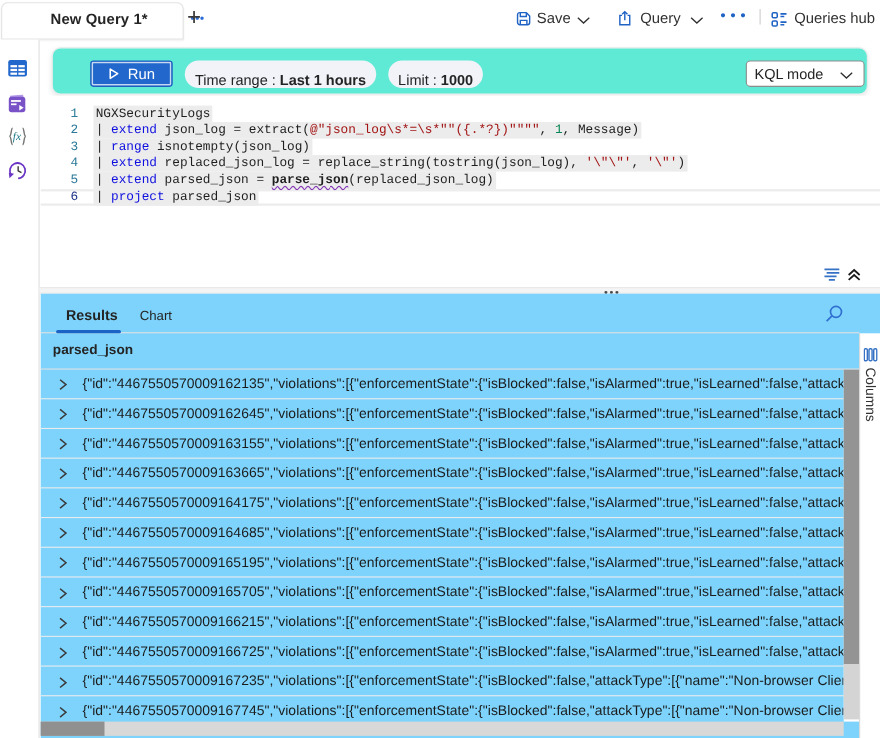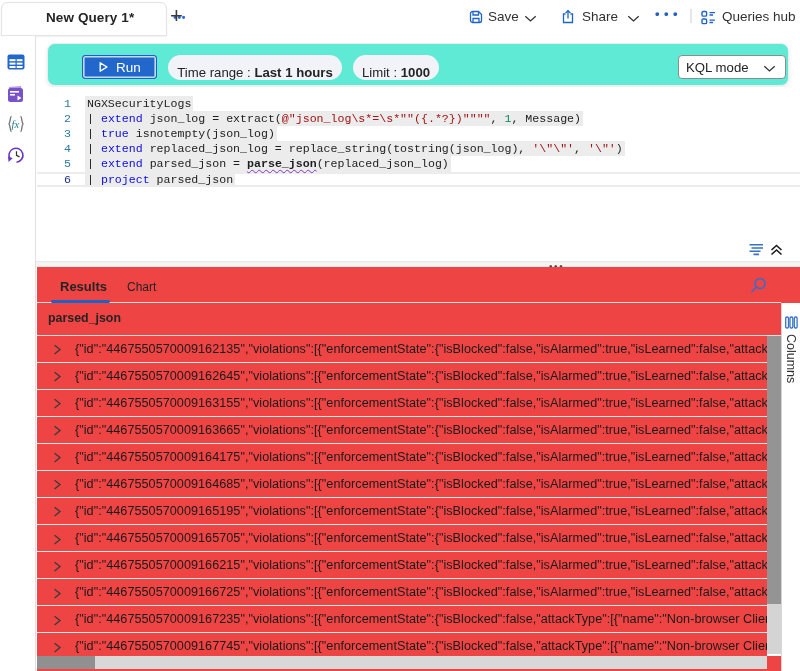--- a/index.html
+++ b/index.html
@@ -57,21 +57,21 @@
 .num { color:#098658; }
 .sqg { text-decoration:underline wavy #8437b5 1px; text-underline-offset:2px; text-decoration-skip-ink:none;font-weight:bold; }
 
 .edicons { position:absolute; left:711px; top:156px; display:flex; align-items:center; }
 
 
 .splitter { position:absolute; left:36px; top:261px; width:764px; height:6px; background:#f4f4f4; border-top:1px solid #e8e8e8; border-bottom:1px solid #eaeaea; }
 .splitter .dots { position:absolute; left:513px; top:-1.5px; color:#4a4a4a; font-size:10px; letter-spacing:1.6px; }
 
 
-.results { position:absolute; left:37px; top:267px; width:763px; height:404px; background:#ef4444;padding-left:42px; }
+.results { position:absolute; left:37px; top:267px; width:763px; height:404px; background:#7dd3fc;padding-left:42px; }
 .rtabs { position:absolute; left:0; top:0; width:744px; height:36px; border-bottom:1px solid #e0e0e0; }
 .rtab { position:absolute; top:2px; height:35px; font-size:12px; color:#242424; display:flex; align-items:center; }
 .rtab.active { font-weight:bold; font-size:13px; letter-spacing:0; }
 .underline { position:absolute; left:14px; top:33px; width:59px; height:3px; background:#1b63c5; border-radius:2px; }
 .searchic { position:absolute; left:712px; top:9px; }
 
 .ghead { position:absolute; left:0; top:36px; width:744px; height:32.5px; border-bottom:1px solid #e0e0e0; font-size:12.4px; font-weight:bold; color:#242424; line-height:31px; padding-left:11px; }
 
 .grid { position:absolute; left:0; top:68.5px; width:730px; height:320.5px; overflow:hidden; }
 .grow { position:relative; width:1200px; height:27.08px; border-bottom:1px solid #ebebeb; font-size:12.65px; color:#1b1b1b; }
@@ -122,21 +122,21 @@
       </svg>
     <span class="abs" style="left:488px; top:9px;">Save</span>
     <svg class="abs" style="left:523px; top:11px;" width="15" height="15" viewBox="0 0 15 15" fill="none" stroke="#323130" stroke-width="1.25">
         <path d="M2.3 5.2 L7.5 10 L12.7 5.2"></path>
       </svg>
     <svg class="abs" style="left:560px;" width="16" height="16" viewBox="0 0 16 16" fill="none" stroke="#1f63c5" stroke-width="1.3">
         <path d="M5.5 5 L3.5 5 L3.5 13.5 L12.5 13.5 L12.5 5 L10.5 5"></path>
         <path d="M8 9.5 L8 1.8"></path>
         <path d="M5.6 4 L8 1.6 L10.4 4"></path>
       </svg>
-    <span class="abs" style="left:582px; top:9px;">Share</span>
+    <span class="abs" style="left:582px; top:9px;">Query</span>
     <svg class="abs" style="left:626px; top:11px;" width="15" height="15" viewBox="0 0 15 15" fill="none" stroke="#323130" stroke-width="1.25">
         <path d="M2.3 5.2 L7.5 10 L12.7 5.2"></path>
       </svg>
     <span class="abs" style="left:655px; top:6px; color:#1f63c5; font-weight:bold; letter-spacing:4.5px; font-size:13px;">•••</span>
     <span class="abs" style="left:689px; top:6px; color:#d8d8d8; font-size:15px;">|</span>
     <svg class="abs" style="left:700px;" width="17" height="17" viewBox="0 0 17 17" fill="none" stroke="#1f63c5" stroke-width="1.4">
         <rect x="2" y="2.5" width="4.6" height="4.6" rx="1.2"></rect>
         <rect x="2" y="10" width="4.6" height="4.6" rx="1.2"></rect>
         <path d="M9.5 3.6 L15 3.6 M9.5 6 L13 6 M9.5 11.1 L15 11.1 M9.5 13.5 L13 13.5"></path>
       </svg>
@@ -184,21 +184,21 @@
       <svg width="15" height="15" viewBox="0 0 15 15" fill="none" stroke="#323130" stroke-width="1.25">
           <path d="M2.3 5.2 L7.5 10 L12.7 5.2"></path>
         </svg>
     </div>
   </div>
 
   <div class="editor">
     <div class="l6box"></div>
     <div class="cline" style="top:8.5px;"><span class="lnum">1</span><span class="ctext">NGXSecurityLogs</span></div>
     <div class="cline" style="top:23.7px;"><span class="lnum">2</span><span class="ctext">| <span class="kw">extend</span> json_log = extract(<span class="str">@"json_log\s*=\s*""({.*?})""""</span>, <span class="num">1</span>, Message)</span></div>
-    <div class="cline" style="top:38.9px;"><span class="lnum">3</span><span class="ctext">| <span class="kw">true</span> isnotempty(json_log)</span></div>
+    <div class="cline" style="top:38.9px;"><span class="lnum">3</span><span class="ctext">| <span class="kw">range</span> isnotempty(json_log)</span></div>
     <div class="cline" style="top:54.1px;"><span class="lnum">4</span><span class="ctext">| <span class="kw">extend</span> replaced_json_log = replace_string(tostring(json_log), <span class="str">'\"\"'</span>, <span class="str">'\"'</span>)</span></div>
     <div class="cline" style="top:69.3px;"><span class="lnum">5</span><span class="ctext">| <span class="kw">extend</span> parsed_json = <span class="sqg">parse_json</span>(replaced_json_log)</span></div>
     <div class="cline" style="top:84.5px;"><span class="lnum act">6</span><span class="ctext">| <span class="kw">project</span> parsed_json</span></div>
     <div class="edicons">
       <svg width="17" height="14" viewBox="0 0 17 14" stroke="#3572c6" stroke-width="1.6" fill="none">
           <path d="M1.5 1.8 L15 1.8 M3.5 5 L15 5 M1.5 8.2 L12.5 8.2 M5.5 11.4 L11 11.4"></path>
         </svg>
       <svg width="15" height="14" viewBox="0 0 15 14" stroke="#1b1b1b" stroke-width="1.6" fill="none" style="margin-left:4px;">
           <path d="M2.5 7 L7.5 2.5 L12.5 7"></path>
           <path d="M2.5 11.5 L7.5 7 L12.5 11.5"></path>

